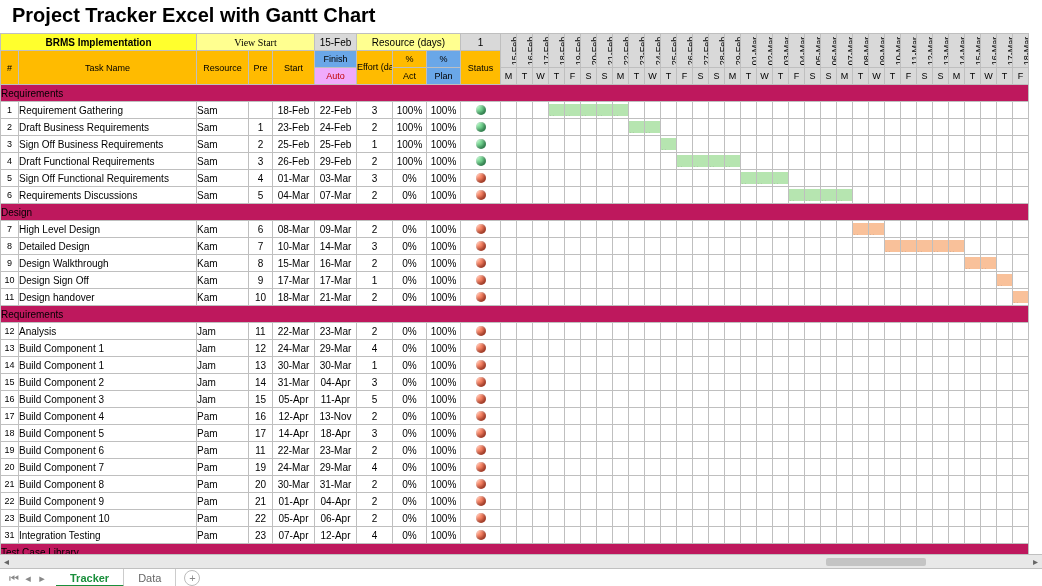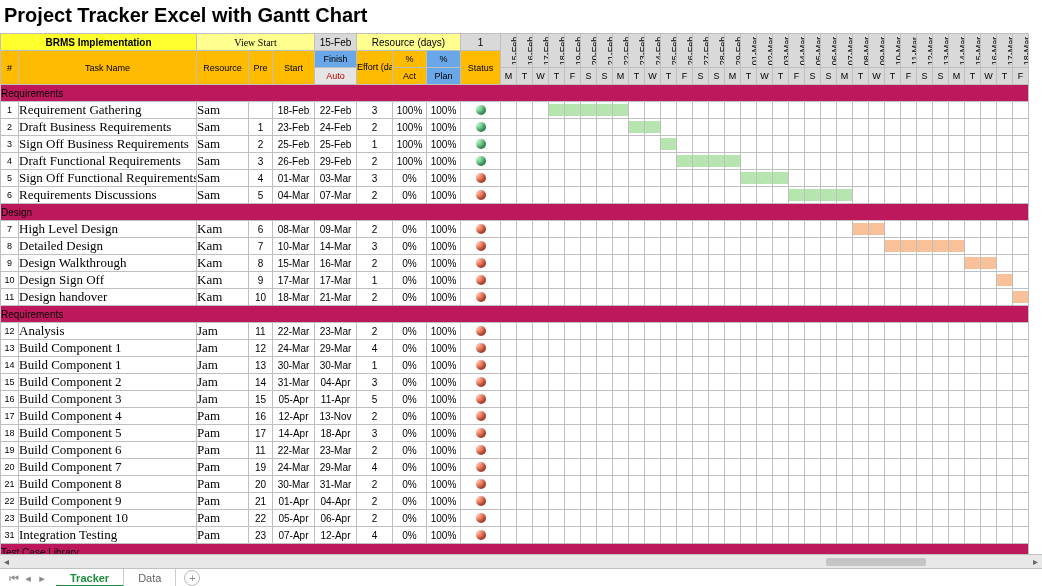--- a/index.html
+++ b/index.html
@@ -9,21 +9,21 @@
     font-size: 10px;
     background: #fff;
     width: 1042px;
     height: 586px;
     overflow: hidden;
     position: relative;
   }
   .title {
     font-size: 20px;
     font-weight: bold;
-    padding: 4px 6px 6px 4px;
+    padding: 4px 6px 6px 12px;
   }
   table.main {
     border-collapse: collapse;
     width: 976px;
     table-layout: fixed;
   }
   table.main td, table.main th {
     border: 1px solid #bfbfbf;
     padding: 0;
     height: 17px;
@@ -32,21 +32,21 @@
     text-overflow: clip;
     vertical-align: middle;
   }
   .hdr-project { background:#ffff2d; font-weight:bold; text-align:center;}
   .hdr-viewstart{ background:#ffff90; text-align:center;font-family:Liberation Serif, serif;}
   .hdr-date-cell{ background:#d9d9d9; text-align:center;}
   .hdr-timeline { background:#ffff90; text-align:center;}
   .hdr-num     { background:#d9d9d9; text-align:center;}
   .hdr-orange  { background:#ffbb00; text-align:center; font-size:9px;}
   .hdr-blue    { background:#6aa7e8; text-align:center; font-size:9px;}
-  .hdr-blue-red{ background:#e5e5e5; color:#c00000; text-align:center; font-size:9px;}
+  .hdr-blue-red{ background:#f0abfc; color:#c00000; text-align:center; font-size:9px;}
   .date-col {
     text-align:center;
     font-size:9px;
   }
   .date-hdr {
     background:#d9d9d9;
   }
   .date-hdr span {
     display:inline-block;
     transform: rotate(-90deg);
@@ -54,21 +54,21 @@
     white-space:nowrap;
   }
   .dow { background:#d9d9d9; text-align:center; font-size:9px;}
   .section-row td {
     background:#be185d;
     font-size:10px;
     padding-left:3px;
     height:15px;
   }
   .rnum { text-align:center; font-size:9px;}
-  .tname{ padding-left:3px; font-size:13px;font-family:Liberation Serif, serif;}
+  .tname{ padding-left:3px; font-size:10px;}
   .ctr  { text-align:center; font-size:10px;}
   .status-dot {
     width:10px; height:10px; border-radius:50%;
     display:block; margin:0 auto;
     box-shadow: inset -2px -2px 3px rgba(0,0,0,0.3), inset 1px 1px 2px rgba(255,255,255,0.5);
   }
   .green { background: radial-gradient(circle at 30% 30%, #8ee6a4, #2ca05a); }
   .red   { background: radial-gradient(circle at 30% 30%, #ff9a7a, #d53a1f); }
   .gantt-cell { position:relative; }
   .bar-green {

